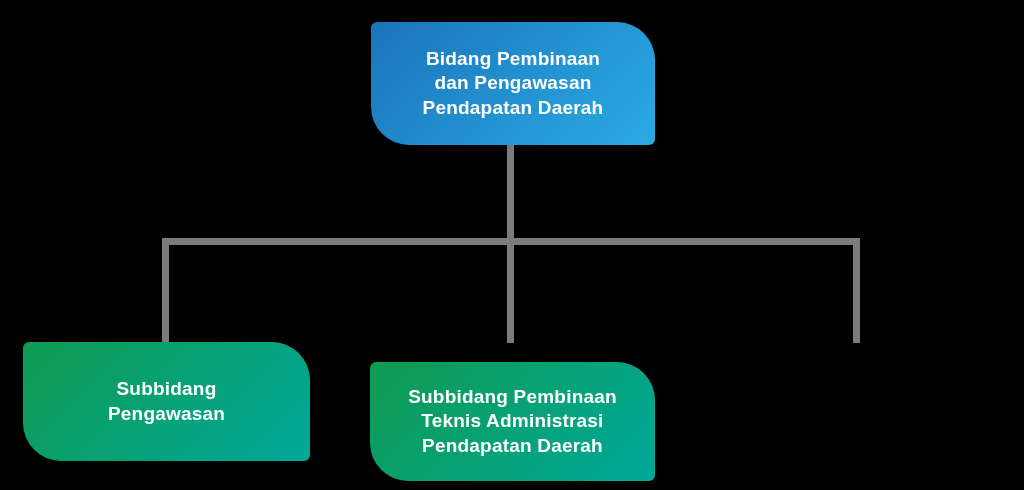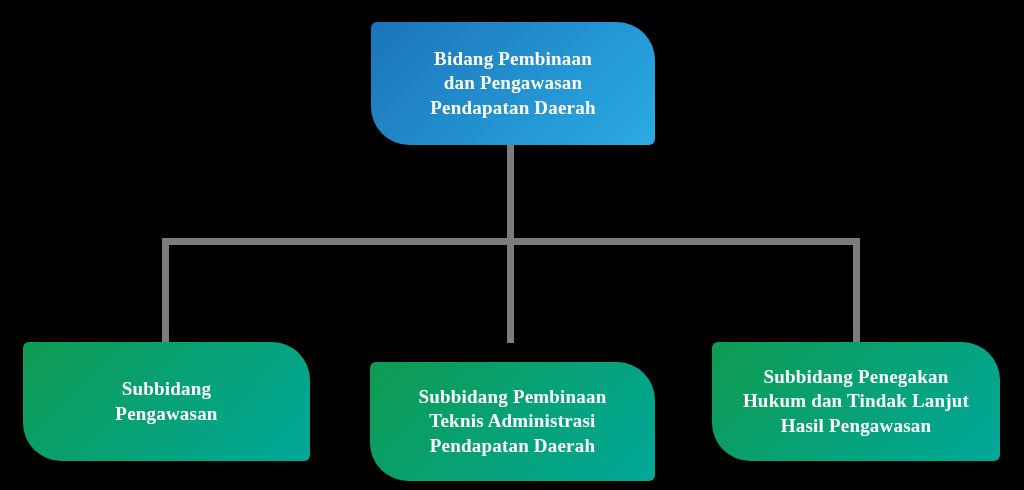--- a/index.html
+++ b/index.html
@@ -12,21 +12,21 @@
     --text: #ffffff;
   }
   * { margin: 0; padding: 0; box-sizing: border-box; }
   html, body { background: var(--bg); }
   .canvas {
     position: relative;
     width: 1012px;
     height: 490px;
     background: var(--bg);
     overflow: hidden;
-    font-family: Liberation Serif, serif;
+    font-family: Liberation Sans, sans-serif;
     border-radius: 26px;
   }
   .node {
     position: absolute;
     display: flex;
     align-items: center;
     justify-content: center;
     text-align: center;
     color: var(--text);
     font-weight: 700;
@@ -75,19 +75,14 @@
     <span>Subbidang
 Pengawasan</span>
   </div>
 
   <div class="node child child-2">
     <span>Subbidang Pembinaan
 Teknis Administrasi
 Pendapatan Daerah</span>
   </div>
 
-  <div class="node child child-3">
-    <span>Subbidang Penegakan
-Hukum dan Tindak Lanjut
-Hasil Pengawasan</span>
-  </div>
 
 </div>
 
 </body></html>

